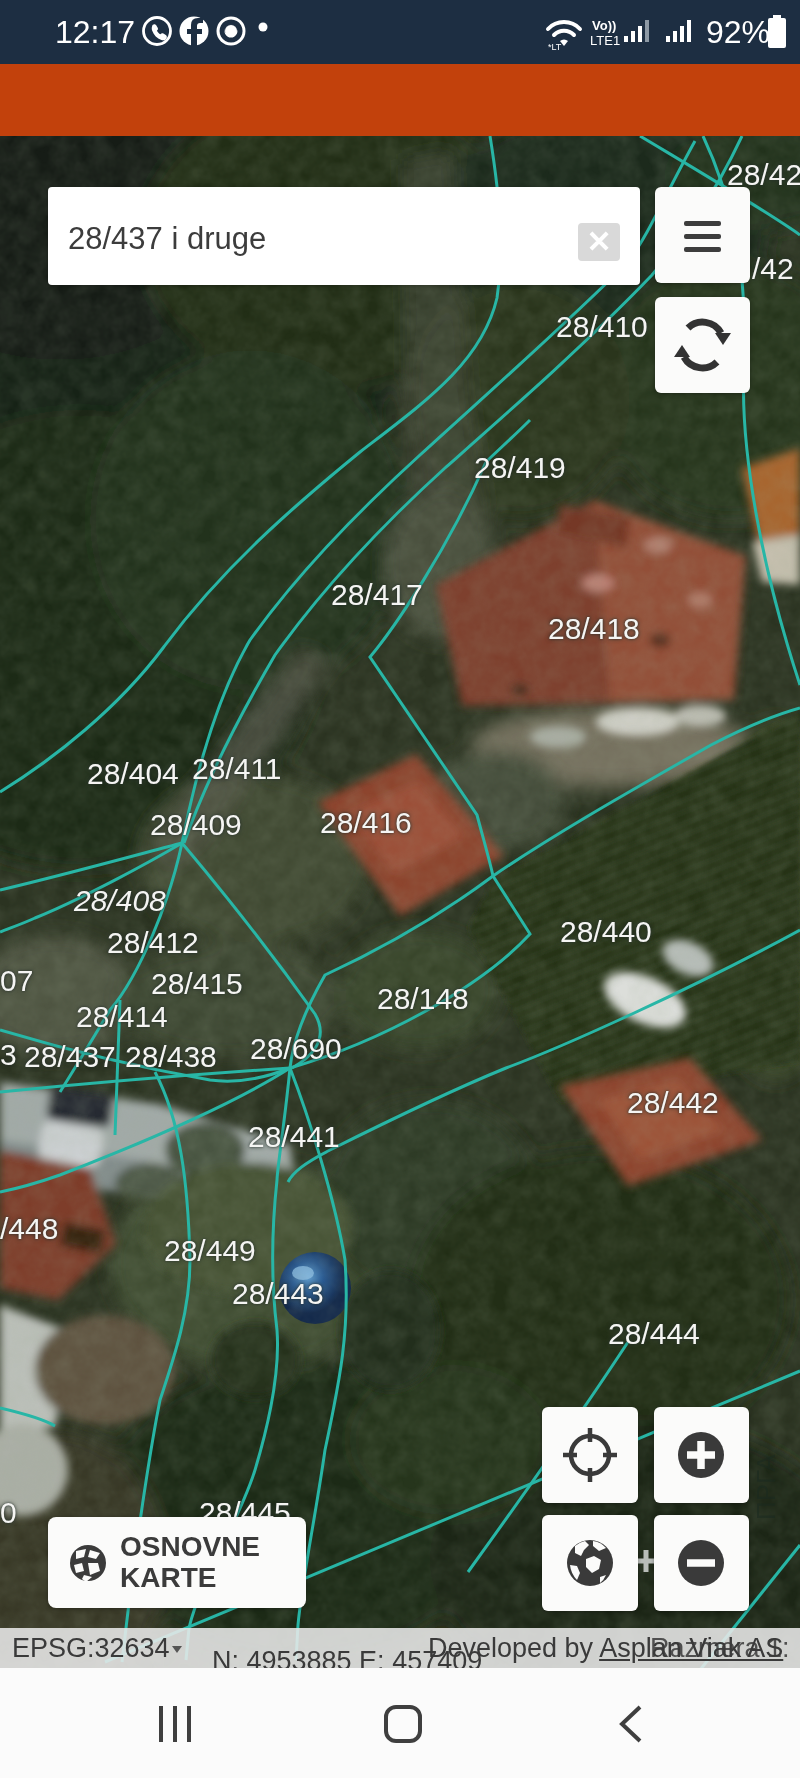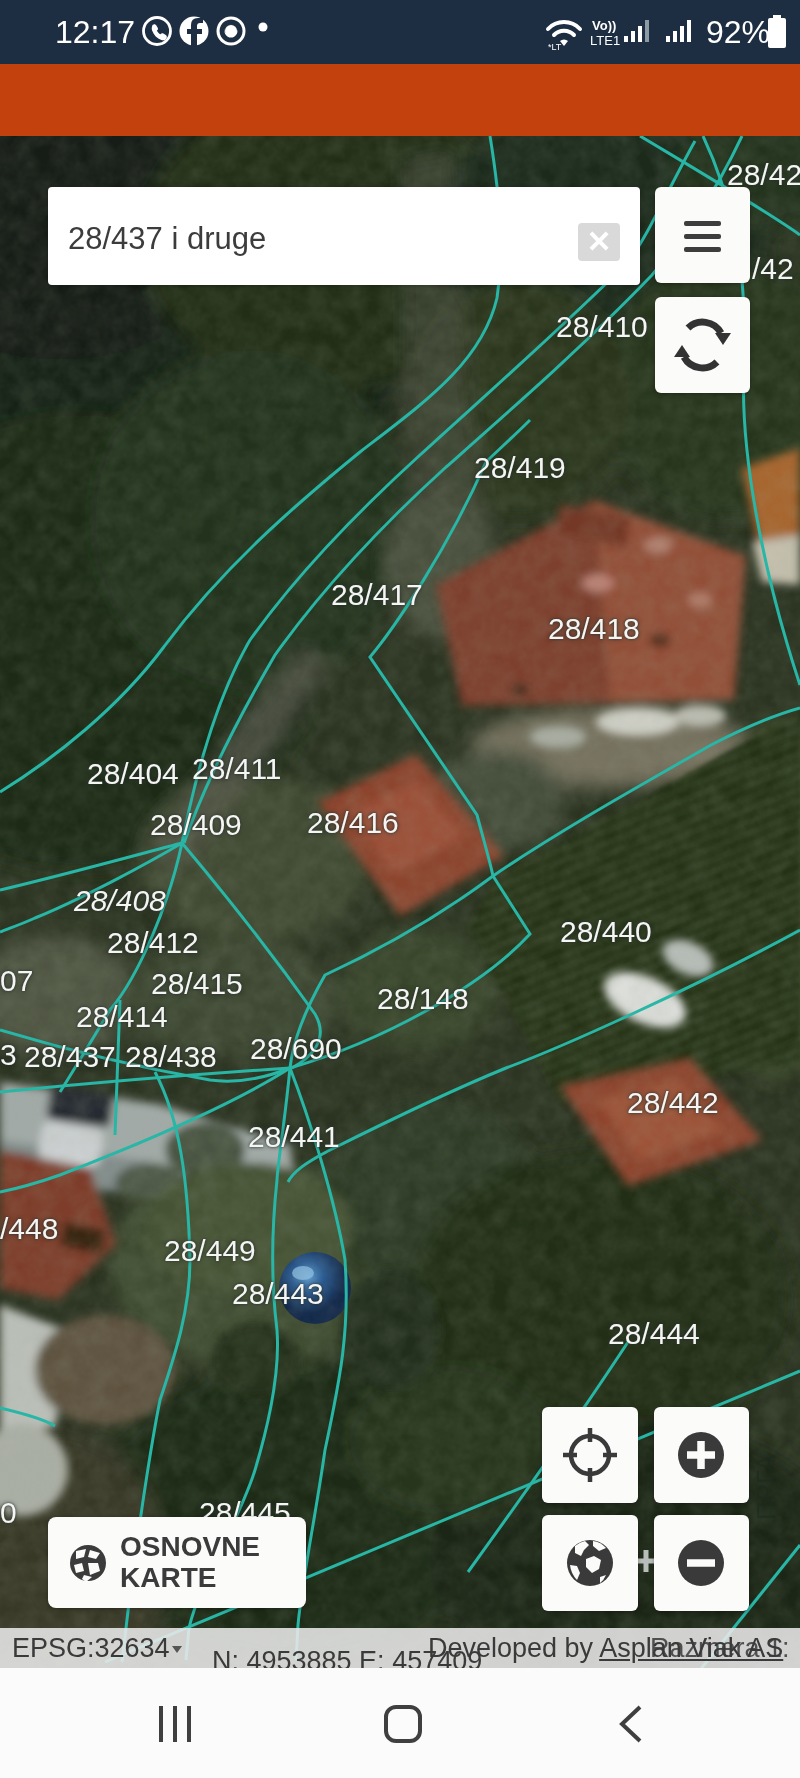--- a/index.html
+++ b/index.html
@@ -220,21 +220,21 @@
 
     <span class="lbl" style="left:727px;top:22px;">28/42</span>
     <span class="lbl" style="left:752px;top:116px;">/42</span>
     <span class="lbl" style="left:556px;top:174px;">28/410</span>
     <span class="lbl" style="left:474px;top:282px;margin-top:33px;">28/419</span>
     <span class="lbl" style="left:331px;top:442px;">28/417</span>
     <span class="lbl" style="left:548px;top:476px;">28/418</span>
     <span class="lbl" style="left:87px;top:621px;">28/404</span>
     <span class="lbl" style="left:192px;top:616px;">28/411</span>
     <span class="lbl" style="left:150px;top:672px;">28/409</span>
-    <span class="lbl" style="left:307px;top:670px;">28/416</span>
+    <span class="lbl" style="left:320px;top:670px;">28/416</span>
     <span class="lbl" style="left:74px;top:748px;font-style:italic;">28/408</span>
     <span class="lbl" style="left:107px;top:790px;">28/412</span>
     <span class="lbl" style="left:0px;top:828px;">07</span>
     <span class="lbl" style="left:151px;top:831px;">28/415</span>
     <span class="lbl" style="left:76px;top:864px;">28/414</span>
     <span class="lbl" style="left:0px;top:902px;">3</span>
     <span class="lbl" style="left:24px;top:904px;">28/437</span>
     <span class="lbl" style="left:125px;top:904px;">28/438</span>
     <span class="lbl" style="left:250px;top:896px;">28/690</span>
     <span class="lbl" style="left:377px;top:846px;">28/148</span>

